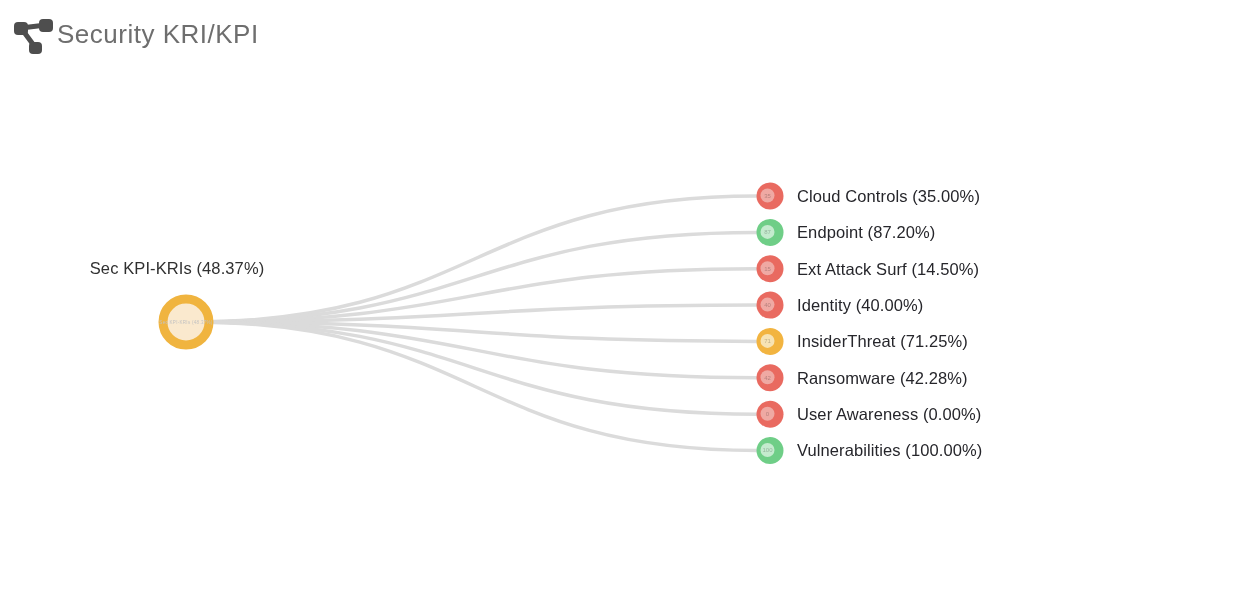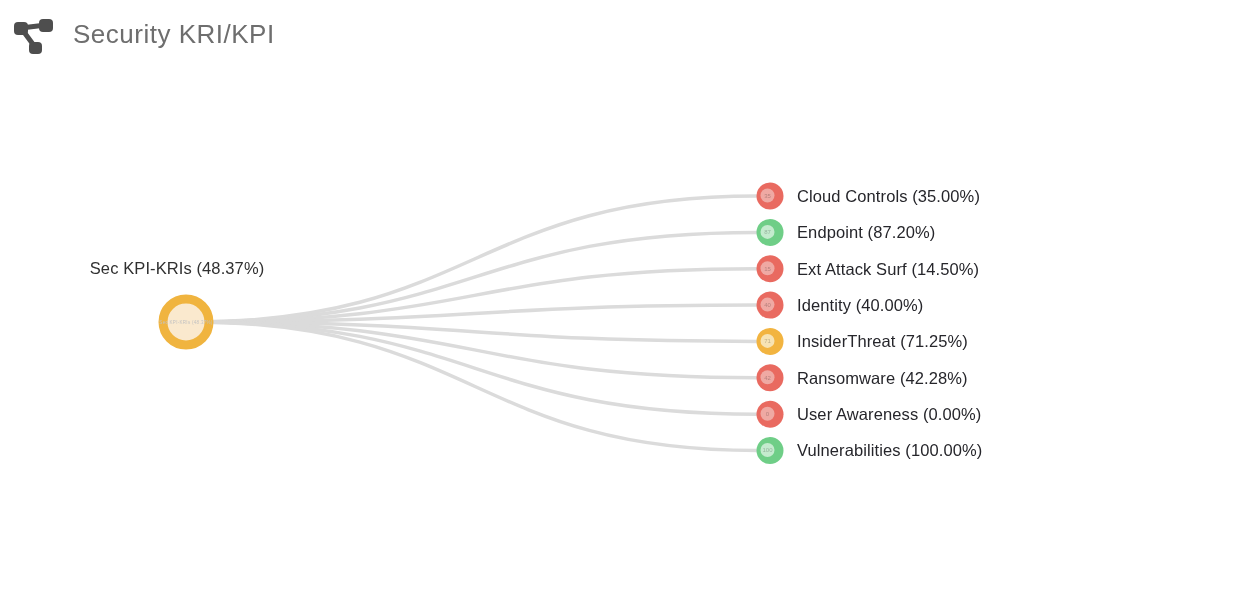--- a/index.html
+++ b/index.html
@@ -7,21 +7,21 @@
     --root-ring:#F0B43F;
     --root-fill:#FAE9CE;
   }
   html,body{margin:0;padding:0;}
   body{
     width:1242px;height:594px;overflow:hidden;background:#ffffff;
     font-family:"Liberation Sans", sans-serif;position:relative;
   }
   .app-header{
     position:absolute;left:13px;top:12px;
-    display:flex;align-items:center;gap:16px;
+    display:flex;align-items:center;gap:0;
   }
   .logo{width:44px;height:44px;display:block;}
   .page-title{
     font-size:26px;color:#6E6E6E;letter-spacing:0.5px;line-height:44px;
   }
   #tree-svg{position:absolute;left:0;top:0;}
   .link{fill:none;stroke:var(--link);stroke-width:3.5;stroke-linecap:round;}
   .leaf-label{
     font-family:"Liberation Sans", sans-serif;
     font-size:16.5px;fill:#26262B;letter-spacing:0.1px;

